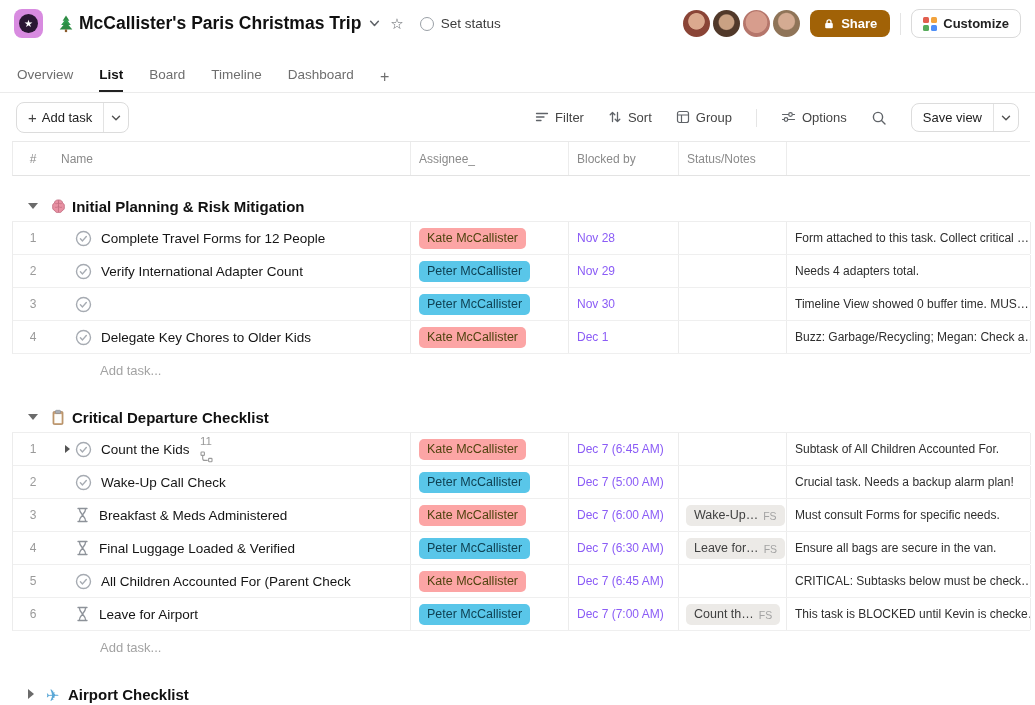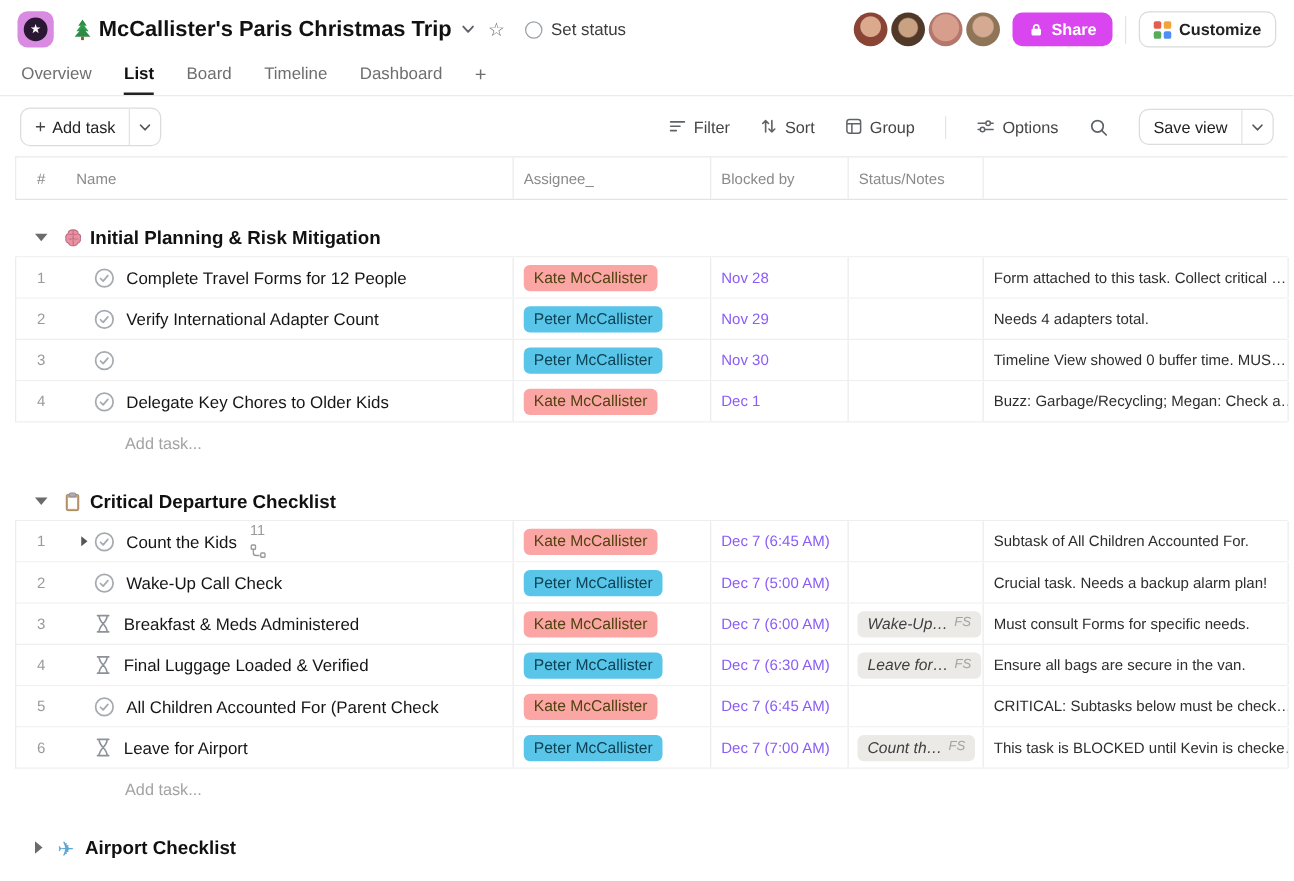--- a/index.html
+++ b/index.html
@@ -20,31 +20,31 @@
   .set-status { margin-left:16px; display:flex; align-items:center; gap:7px;
     font-size:13.5px; color:#3c3c3c; cursor:pointer; }
   .status-circle { width:14px; height:14px; border:1.5px solid #9aa0a6; border-radius:50%; }
   .header-right { margin-left:auto; display:flex; align-items:center; }
   .avatars { display:flex; align-items:center; }
   .avatar { width:27px; height:27px; border-radius:50%; margin-left:3px; flex:0 0 auto; }
   .av1 { background:radial-gradient(circle at 50% 42%, #dba98e 0 38%, #8a4436 42%); }
   .av2 { background:radial-gradient(circle at 50% 45%, #c9a183 0 36%, #51392a 42%); }
   .av3 { background:radial-gradient(circle at 50% 45%, #d79d8d 0 52%, #b5766b 56%); }
   .av4 { background:radial-gradient(circle at 50% 42%, #d4ab92 0 38%, #8f7458 44%); }
-  .share-btn { margin-left:10px; background:#d946ef; color:#fff; border:none; border-radius:8px;
+  .share-btn { margin-left:10px; background:#a16207; color:#fff; border:none; border-radius:8px;
     padding:6px 13px; font-size:13px; font-weight:600; display:flex; align-items:center; gap:6px; cursor:pointer; }
   .hdr-divider { width:1px; height:22px; background:#e4e4e4; margin:0 10px; }
   .customize-btn { background:#fff; border:1px solid #dadada; border-radius:8px; padding:6px 11px;
     font-size:13px; font-weight:600; color:#222; display:flex; align-items:center; gap:6px; cursor:pointer; }
   .cgrid { display:grid; grid-template-columns:6px 6px; grid-template-rows:6px 6px; gap:2px; }
   .cgrid span { border-radius:1.5px; }
 
   
   .tabbar { display:flex; align-items:flex-end; gap:26px; padding:0 17px; height:30px;
-    border-bottom:1px solid #ebebeb; }
+    border-bottom:1px solid #ebebeb;margin-top:16px; }
   .tab { font-size:13.5px; color:#6e6e6e; padding-bottom:8px; border-bottom:2px solid transparent; cursor:pointer; }
   .tab.active { color:#111; font-weight:700; border-bottom-color:#222; }
   .tab-plus { font-size:16px; color:#6e6e6e; padding-bottom:6px; cursor:pointer; }
 
   
   .toolbar { display:flex; align-items:center; justify-content:space-between; padding:9px 16px 8px; }
   .split-btn { display:flex; align-items:stretch; border:1px solid #dcdcdc; border-radius:8px;
     background:#fff; overflow:hidden; }
   .split-main { display:flex; align-items:center; gap:5px; padding:6px 11px; font-size:13px;
     font-weight:500; color:#222; cursor:pointer; }
@@ -88,21 +88,21 @@
   .task-name { margin-left:9px; font-size:13.5px; color:#151515; white-space:nowrap; cursor:pointer; }
   .subtask-badge { margin-left:10px; display:flex; align-items:center; gap:4px;
     font-size:11.5px; color:#9a9a9a;flex-direction:column; }
   .c-assignee { padding-left:8px; }
   .pill { border-radius:5px; padding:3.5px 8px; font-size:12.5px; font-weight:500; white-space:nowrap; cursor:pointer; }
   .pill.yellow { background:#fca5a5; color:#50430f; }
   .pill.blue   { background:#59c6e9; color:#0f4254; }
   .c-due { padding-left:8px; font-size:12px; color:#8b5cf6; white-space:nowrap; cursor:pointer; }
   .c-blocked { padding-left:7px; }
   .blocked-pill { background:#eceae7; border-radius:5px; padding:3.5px 8px; display:flex;
-    align-items:flex-start; gap:5px; font-size:12.5px; color:#3f3f3f; white-space:nowrap; cursor:pointer;font-style:italic; }
+    align-items:flex-end; gap:5px; font-size:12.5px; color:#3f3f3f; white-space:nowrap; cursor:pointer; }
   .bp-type { font-size:10.5px; color:#a3a3a3; }
   .c-notes { padding-left:8px; font-size:12px; color:#2e2e2e; white-space:nowrap; cursor:pointer; }
   .add-task-row { height:33px; display:flex; align-items:center; padding-left:88px;
     font-size:13px; color:#a3a3a3; cursor:pointer; }
 </style>
 </head>
 <body>
 
 <div class="app-header">
   <div class="ws-icon">

